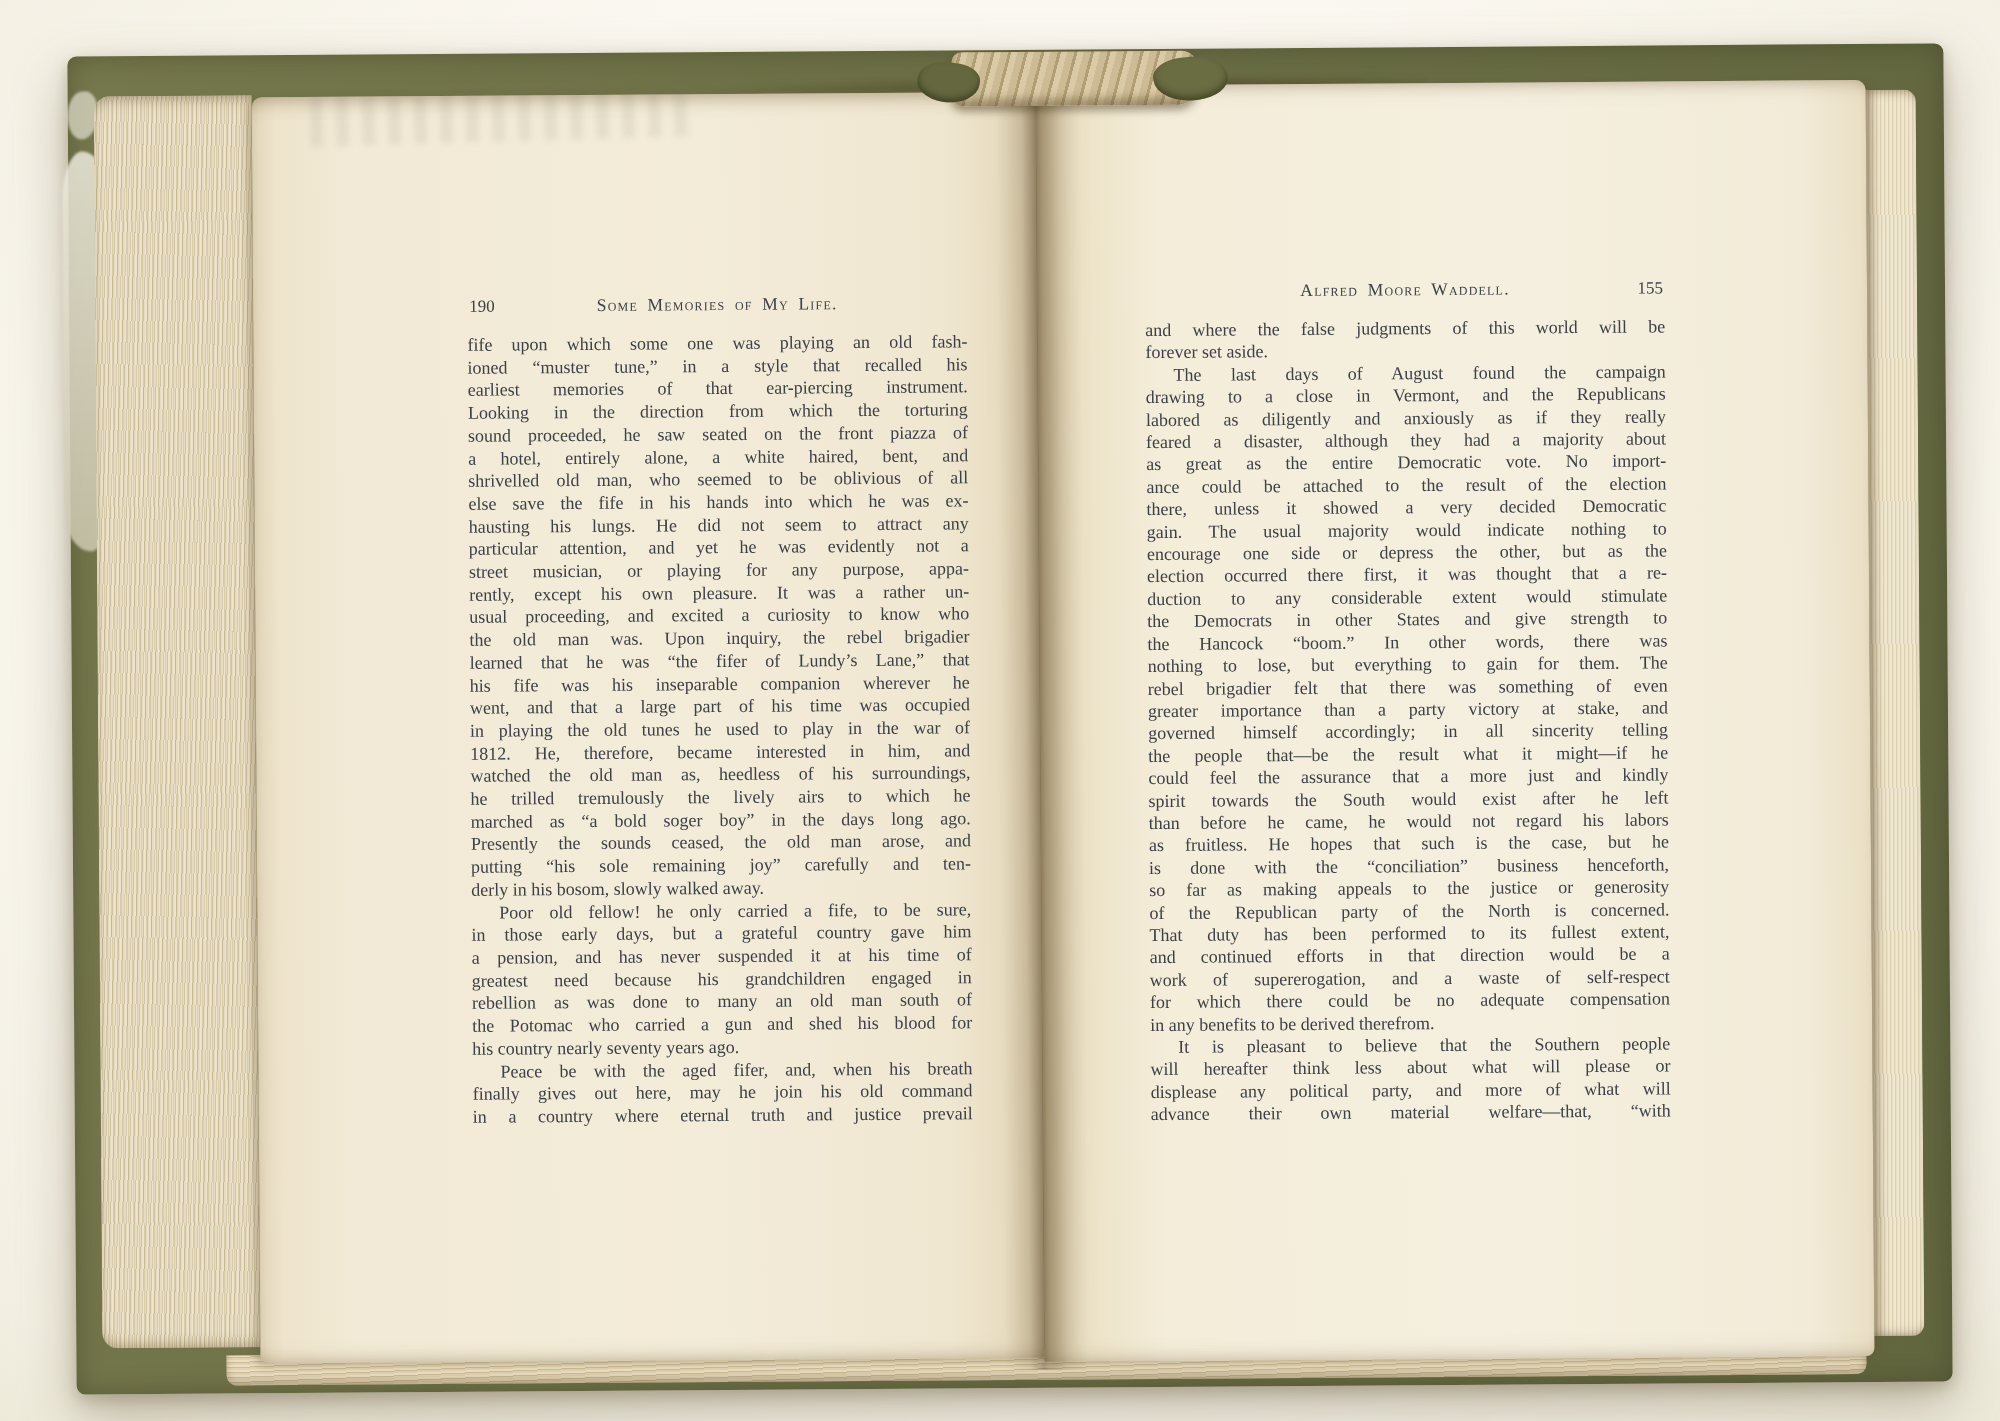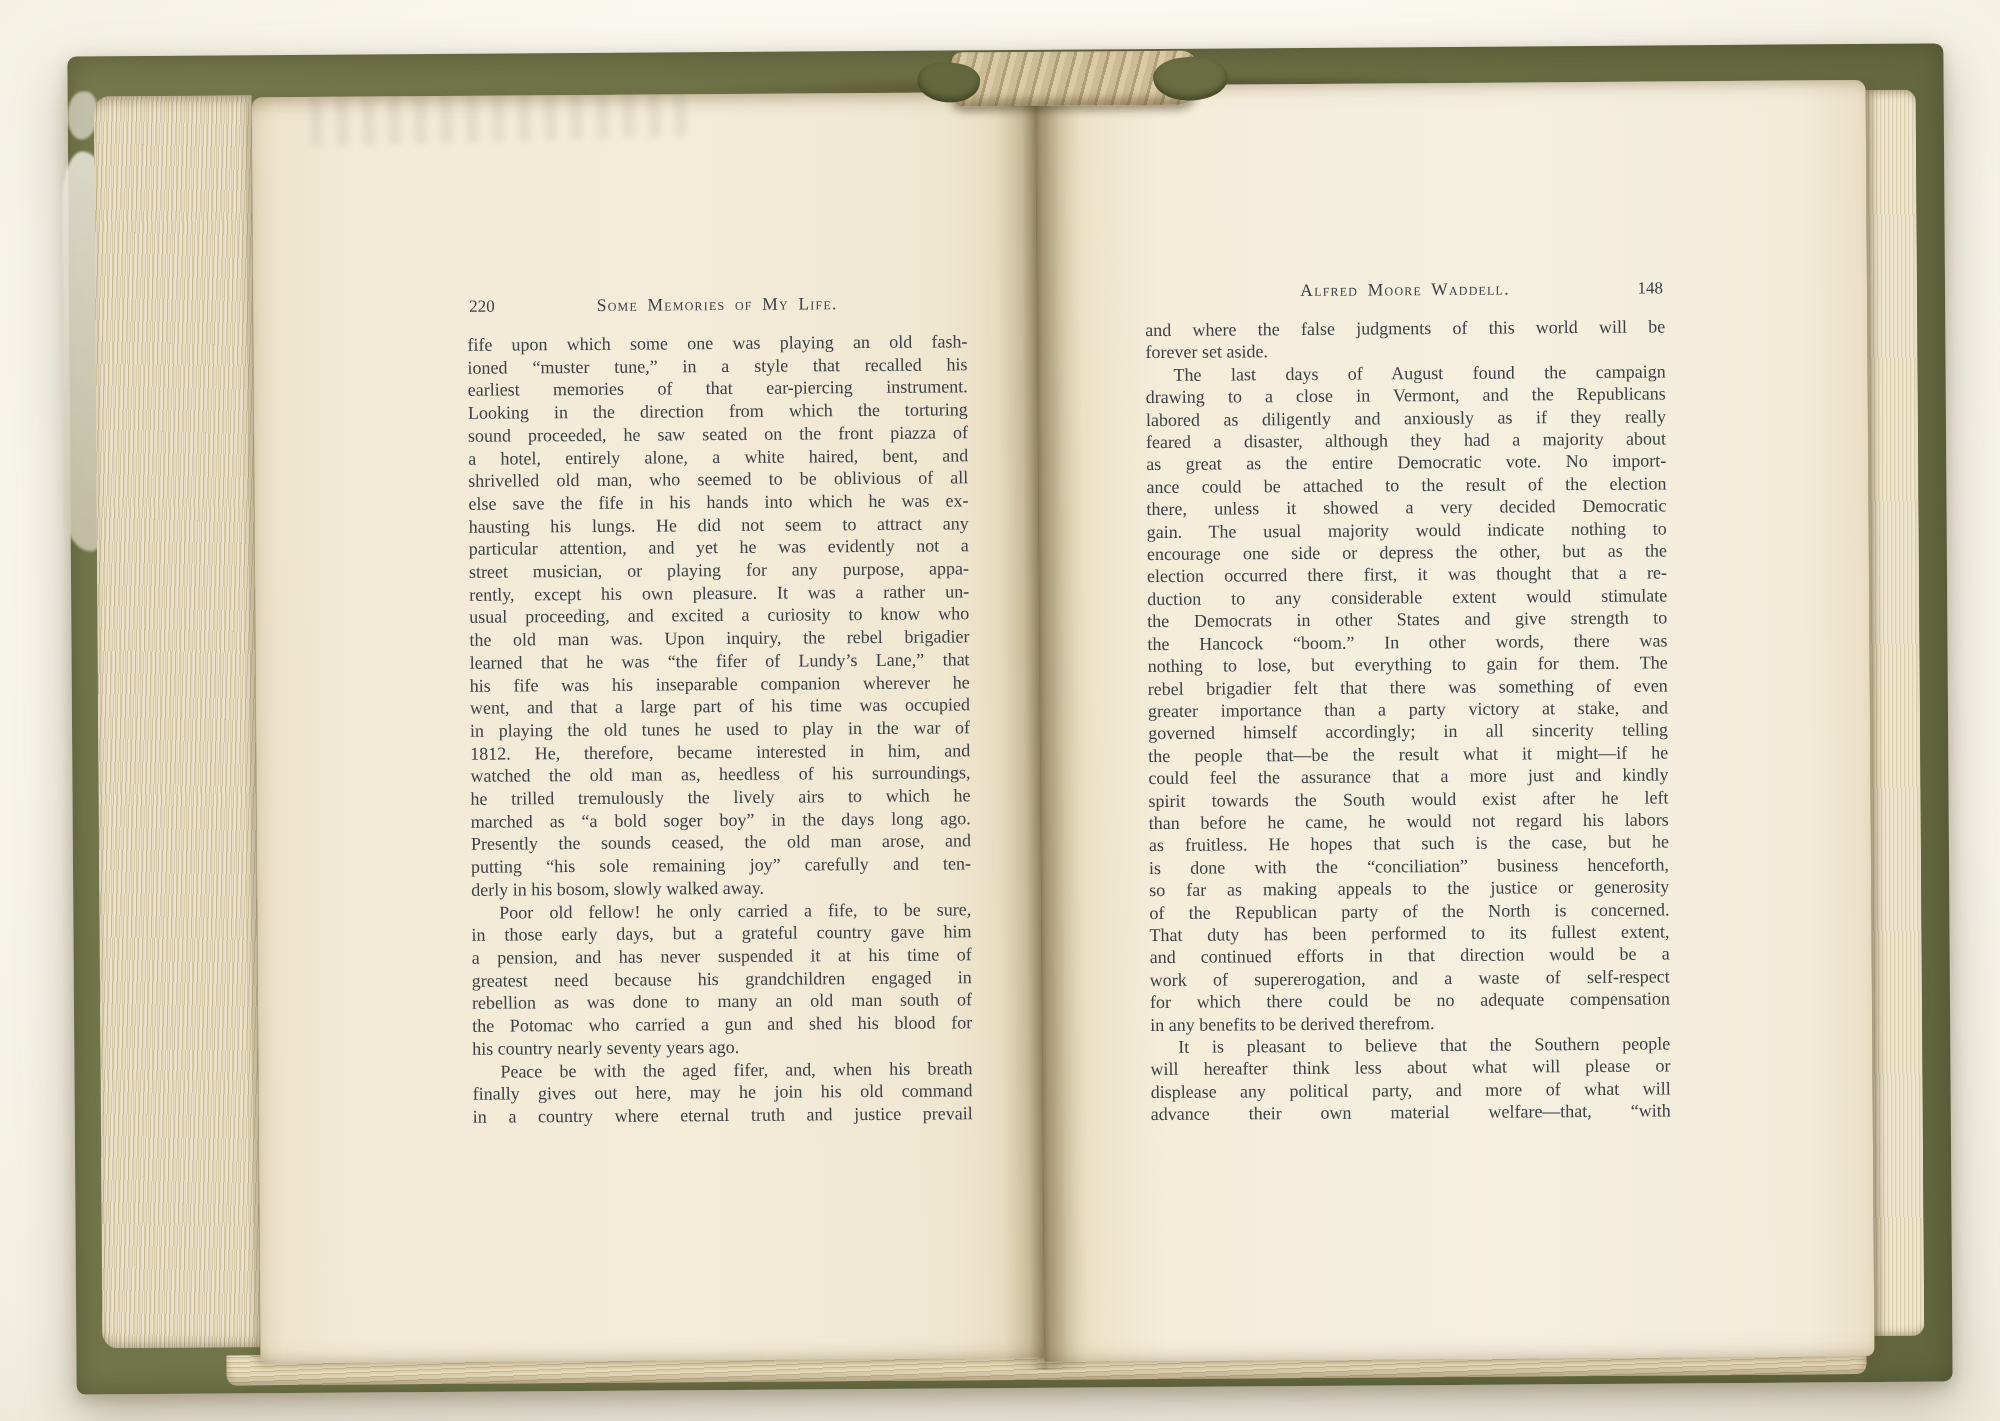--- a/index.html
+++ b/index.html
@@ -134,21 +134,21 @@
     <div class="wear"></div>
     <div class="top-shadow"></div>
     <div class="stack-left"></div>
     <div class="stack-right"></div>
     <div class="stack-bottom"></div>
 
     <div class="page page-left">
       <div class="smudge"></div>
       <div class="textcol">
         <div class="phead">
-          <span class="pnum posleft">220</span>
+          <span class="pnum posleft">190</span>
           <span class="ptitle">Some Memories of My Life.</span>
         </div>
         <div class="body">
             <div class="tline">fife upon which some one was playing an old fash-</div>
             <div class="tline">ioned “muster tune,” in a style that recalled his</div>
             <div class="tline">earliest memories of that ear-piercing instrument.</div>
             <div class="tline">Looking in the direction from which the torturing</div>
             <div class="tline">sound proceeded, he saw seated on the front piazza of</div>
             <div class="tline">a hotel, entirely alone, a white haired, bent, and</div>
             <div class="tline">shrivelled old man, who seemed to be oblivious of all</div>
@@ -181,21 +181,21 @@
             <div class="tline">finally gives out here, may he join his old command</div>
             <div class="tline">in a country where eternal truth and justice prevail</div>
           </div>
       </div>
     </div>
 
     <div class="page page-right">
       <div class="textcol">
         <div class="phead">
           <span class="ptitle">Alfred Moore Waddell.</span>
-          <span class="pnum posright">148</span>
+          <span class="pnum posright">155</span>
         </div>
         <div class="body">
             <div class="tline">and where the false judgments of this world will be</div>
             <div class="tline pend">forever set aside.</div>
             <div class="tline ind">The last days of August found the campaign</div>
             <div class="tline">drawing to a close in Vermont, and the Republicans</div>
             <div class="tline">labored as diligently and anxiously as if they really</div>
             <div class="tline">feared a disaster, although they had a majority about</div>
             <div class="tline">as great as the entire Democratic vote.  No import-</div>
             <div class="tline">ance could be attached to the result of the election</div>

